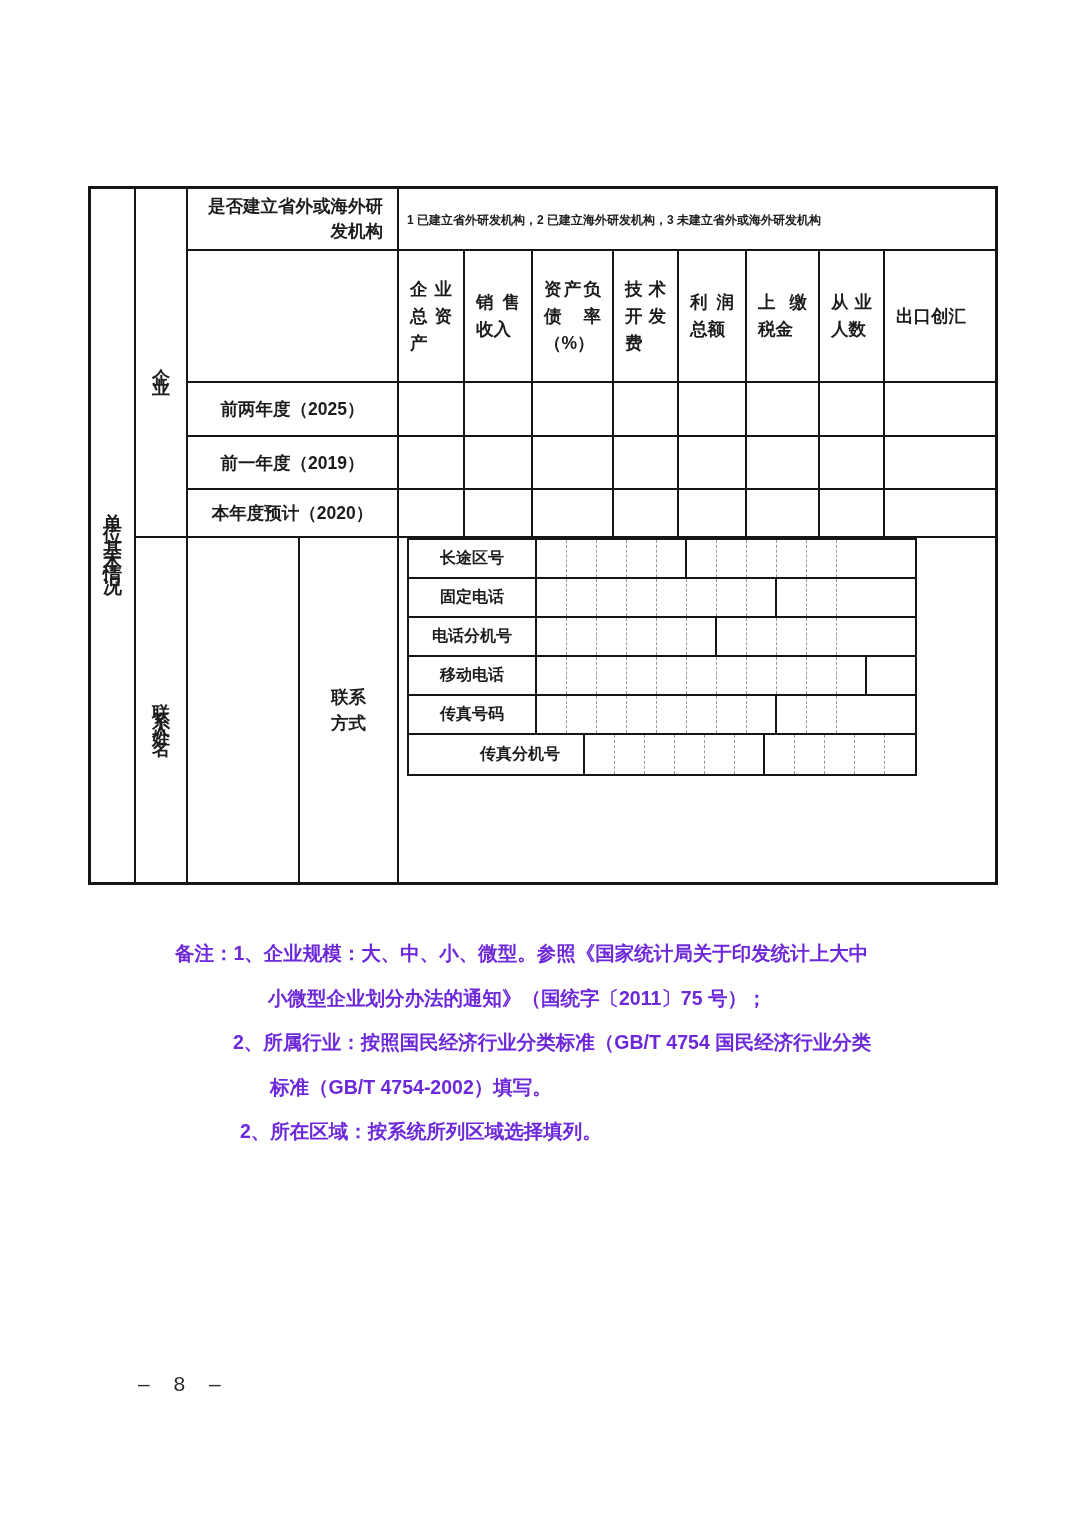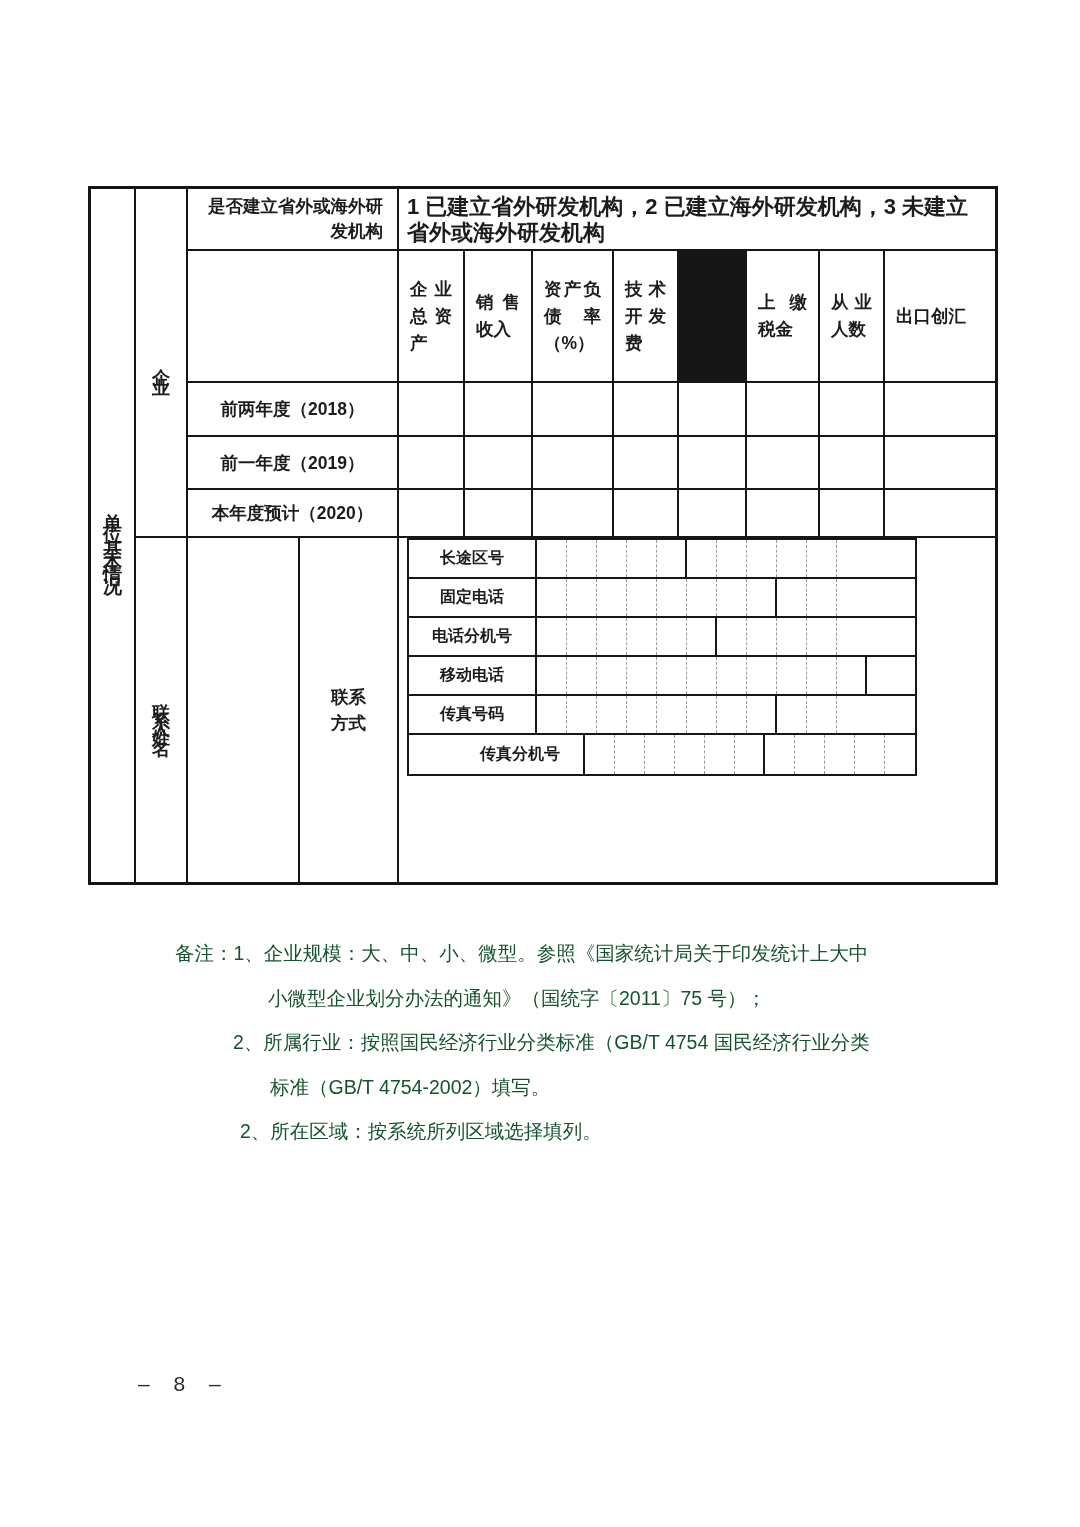--- a/index.html
+++ b/index.html
@@ -47,24 +47,24 @@
   .qlabel {
     font-size: 17.5px;
     font-weight: 700;
     text-align: right;
     line-height: 25px;
     padding: 0 14px;
   }
   .options {
     align-items: flex-start;
     justify-content: flex-start;
-    font-size: 22px;
+    font-size: 12px;
     font-weight: 700;
     line-height: 26px;
-    padding: 5px 8px;
+    padding: 18px 8px;
     text-align: left;
   }
   .hdr { padding: 0 11px; }
   .hdr .jwrap {
     width: 100%;
     font-size: 17.5px;
     font-weight: 700;
     line-height: 27px;
     text-align: justify;
     text-justify: inter-character;
@@ -106,23 +106,23 @@
   .digit:last-child { border-right: none; }
   .digit.seg-end { border-right: 2px solid #161616; }
 
   
   .notes {
     position: absolute;
     left: 175px;
     top: 931px;
     width: 730px;
     font-size: 19.5px;
-    font-weight: 400;
+    font-weight: 700;
     line-height: 44.5px;
-    color: #14532d;
+    color: #6d28d9;
   }
   .note-line { white-space: nowrap; }
   .nl-1 { margin-left: 93px; }
   .nl-2 { margin-left: 58px; }
   .nl-3 { margin-left: 95px; }
   .nl-4 { margin-left: 65px; }
 
   
   .pageno {
     position: absolute;
@@ -165,32 +165,35 @@
       </div>
     <div class="cell hdr" style="grid-area:2/6/3/7">
         <div class="jwrap">销售收入</div>
       </div>
     <div class="cell hdr" style="grid-area:2/7/3/8">
         <div class="jwrap">资产负债率（%）</div>
       </div>
     <div class="cell hdr" style="grid-area:2/8/3/9">
         <div class="jwrap">技术开发费</div>
       </div>
+    <div class="cell hdr" style="grid-area:2/9/3/10">
+        <div class="jwrap">利润总额</div>
+      </div>
     <div class="cell hdr" style="grid-area:2/10/3/11">
         <div class="jwrap">上缴税金</div>
       </div>
     <div class="cell hdr" style="grid-area:2/11/3/12">
         <div class="jwrap">从业人数</div>
       </div>
     <div class="cell hdr" style="grid-area:2/12/3/13">
         <div class="jwrap">出口创汇</div>
       </div>
 
     <div class="cell" style="grid-area:3/3/4/5">
-      <span class="yearlabel">前两年度（2018）</span>
+      <span class="yearlabel">前两年度（2025）</span>
     </div>
     <div class="cell input" style="grid-area:3/5/4/6"></div>
     <div class="cell input" style="grid-area:3/6/4/7"></div>
     <div class="cell input" style="grid-area:3/7/4/8"></div>
     <div class="cell input" style="grid-area:3/8/4/9"></div>
     <div class="cell input" style="grid-area:3/9/4/10"></div>
     <div class="cell input" style="grid-area:3/10/4/11"></div>
     <div class="cell input" style="grid-area:3/11/4/12"></div>
     <div class="cell input" style="grid-area:3/12/4/13"></div>
 

